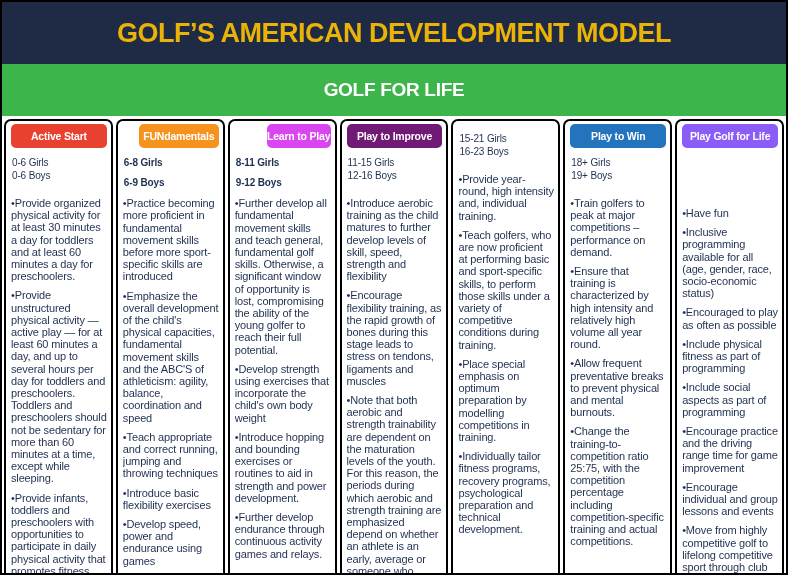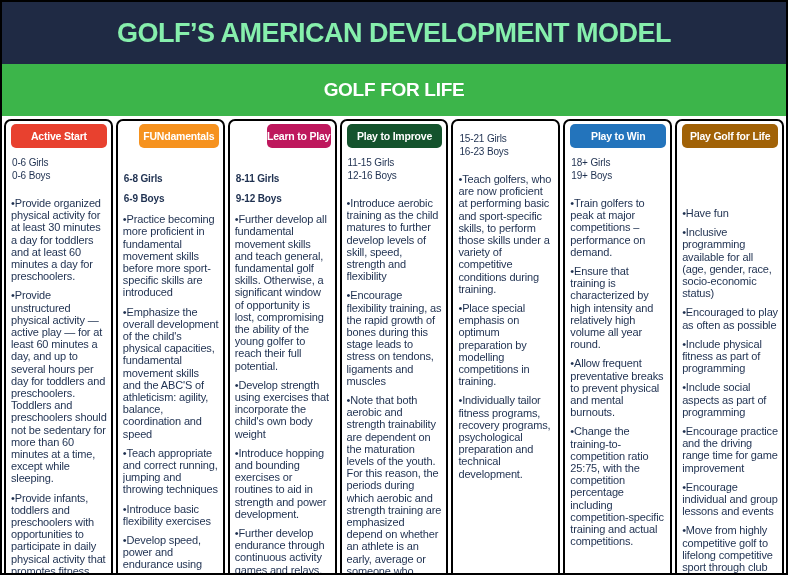--- a/index.html
+++ b/index.html
@@ -13,21 +13,21 @@
     display: flex; flex-direction: column;
     overflow: hidden;
   }
 
   .title-bar {
     height: 62px; flex: 0 0 62px;
     background: #1F2A44;
     display: flex; align-items: center; justify-content: center;
   }
   .title-bar h1 {
-    color: #86efac; font-size: 27px; font-weight: 700;
+    color: #eab308; font-size: 27px; font-weight: 700;
     letter-spacing: -0.5px;
   }
 
   .life-bar {
     height: 52px; flex: 0 0 52px;
     background: #3CB54A;
     display: flex; align-items: center; justify-content: center;
   }
   .life-bar h2 {
     color: #ffffff; font-size: 19px; font-weight: 700;
@@ -65,21 +65,21 @@
     margin: 9px 0 1px 1px;
     min-height: 32px;
     color: #1E3050;
     font-size: 10px;
     line-height: 12.6px;
     letter-spacing: -0.15px;
   }
   .ages.empty { min-height: 42px; }
 
   
-  .column:nth-child(2) .age, .column:nth-child(3) .age { font-weight: 700; margin-top: 16px; }
+  .column:nth-child(2) .age, .column:nth-child(3) .age { font-weight: 700; }
   .column:nth-child(2) .age + .age,
   .column:nth-child(3) .age + .age { margin-top: 7px; }
 
   .bullets { flex: 1; overflow: hidden; }
   .bullet {
     color: #1E3050;
     font-size: 11px;
     line-height: 12.2px;
     letter-spacing: -0.15px;
     margin-top: 7px;
@@ -123,52 +123,53 @@
       <div class="bullets">
           <p class="bullet">Practice becoming more proficient in fundamental movement skills before more sport-specific skills are introduced</p>
           <p class="bullet">Emphasize the overall development of the child's physical capacities, fundamental movement skills and the ABC'S of athleticism: agility, balance, coordination and speed</p>
           <p class="bullet">Teach appropriate and correct running, jumping and throwing techniques</p>
           <p class="bullet">Introduce basic flexibility exercises</p>
           <p class="bullet">Develop speed, power and endurance using games</p>
         </div>
     </div>
 
     <div class="column">
-      <div class="pill" style="background-color: #be185d; margin-left: 32px;">Learn to Play</div>
+      <div class="pill" style="background-color: #d946ef; margin-left: 32px;">Learn to Play</div>
       <div class="ages">
         <p class="age">8-11 Girls</p>
         <p class="age">9-12 Boys</p>
       </div>
       <div class="bullets">
           <p class="bullet">Further develop all fundamental movement skills and teach general, fundamental golf skills. Otherwise, a significant window of opportunity is lost, compromising the ability of the young golfer to reach their full potential.</p>
           <p class="bullet">Develop strength using exercises that incorporate the child's own body weight</p>
           <p class="bullet">Introduce hopping and bounding exercises or routines to aid in strength and power development.</p>
           <p class="bullet">Further develop endurance through continuous activity games and relays.</p>
         </div>
     </div>
 
     <div class="column">
-      <div class="pill" style="background-color: #14532d;">Play to Improve</div>
+      <div class="pill" style="background-color: #701a75;">Play to Improve</div>
       <div class="ages">
         <p class="age">11-15 Girls</p>
         <p class="age">12-16 Boys</p>
       </div>
       <div class="bullets">
           <p class="bullet">Introduce aerobic training as the child matures to further develop levels of skill, speed, strength and flexibility</p>
           <p class="bullet">Encourage flexibility training, as the rapid growth of bones during this stage leads to stress on tendons, ligaments and muscles</p>
           <p class="bullet">Note that both aerobic and strength trainability are dependent on the maturation levels of the youth. For this reason, the periods during which aerobic and strength training are emphasized depend on whether an athlete is an early, average or someone who matured late</p>
         </div>
     </div>
 
     <div class="column">
       <div class="ages">
         <p class="age">15-21 Girls</p>
         <p class="age">16-23 Boys</p>
       </div>
       <div class="bullets">
+          <p class="bullet">Provide year-round, high intensity and, individual training.</p>
           <p class="bullet">Teach golfers, who are now proficient at performing basic and sport-specific skills, to perform those skills under a variety of competitive conditions during training.</p>
           <p class="bullet">Place special emphasis on optimum preparation by modelling competitions in training.</p>
           <p class="bullet">Individually tailor fitness programs, recovery programs, psychological preparation and technical development.</p>
         </div>
     </div>
 
     <div class="column">
       <div class="pill" style="background-color: rgb(35, 116, 188);">Play to Win</div>
       <div class="ages">
         <p class="age">18+ Girls</p>
@@ -176,21 +177,21 @@
       </div>
       <div class="bullets">
           <p class="bullet">Train golfers to peak at major competitions – performance on demand.</p>
           <p class="bullet">Ensure that training is characterized by high intensity and relatively high volume all year round.</p>
           <p class="bullet">Allow frequent preventative breaks to prevent physical and mental burnouts.</p>
           <p class="bullet">Change the training-to-competition ratio 25:75, with the competition percentage including competition-specific training and actual competitions.</p>
         </div>
     </div>
 
     <div class="column">
-      <div class="pill" style="background-color: #a16207;">Play Golf for Life</div>
+      <div class="pill" style="background-color: #8b5cf6;">Play Golf for Life</div>
       <div class="ages empty">
         <p class="age"></p>
         <p class="age"></p>
       </div>
       <div class="bullets">
           <p class="bullet">Have fun</p>
           <p class="bullet">Inclusive programming available for all (age, gender, race, socio-economic status)</p>
           <p class="bullet">Encouraged to play as often as possible</p>
           <p class="bullet">Include physical fitness as part of programming</p>
           <p class="bullet">Include social aspects as part of programming</p>

